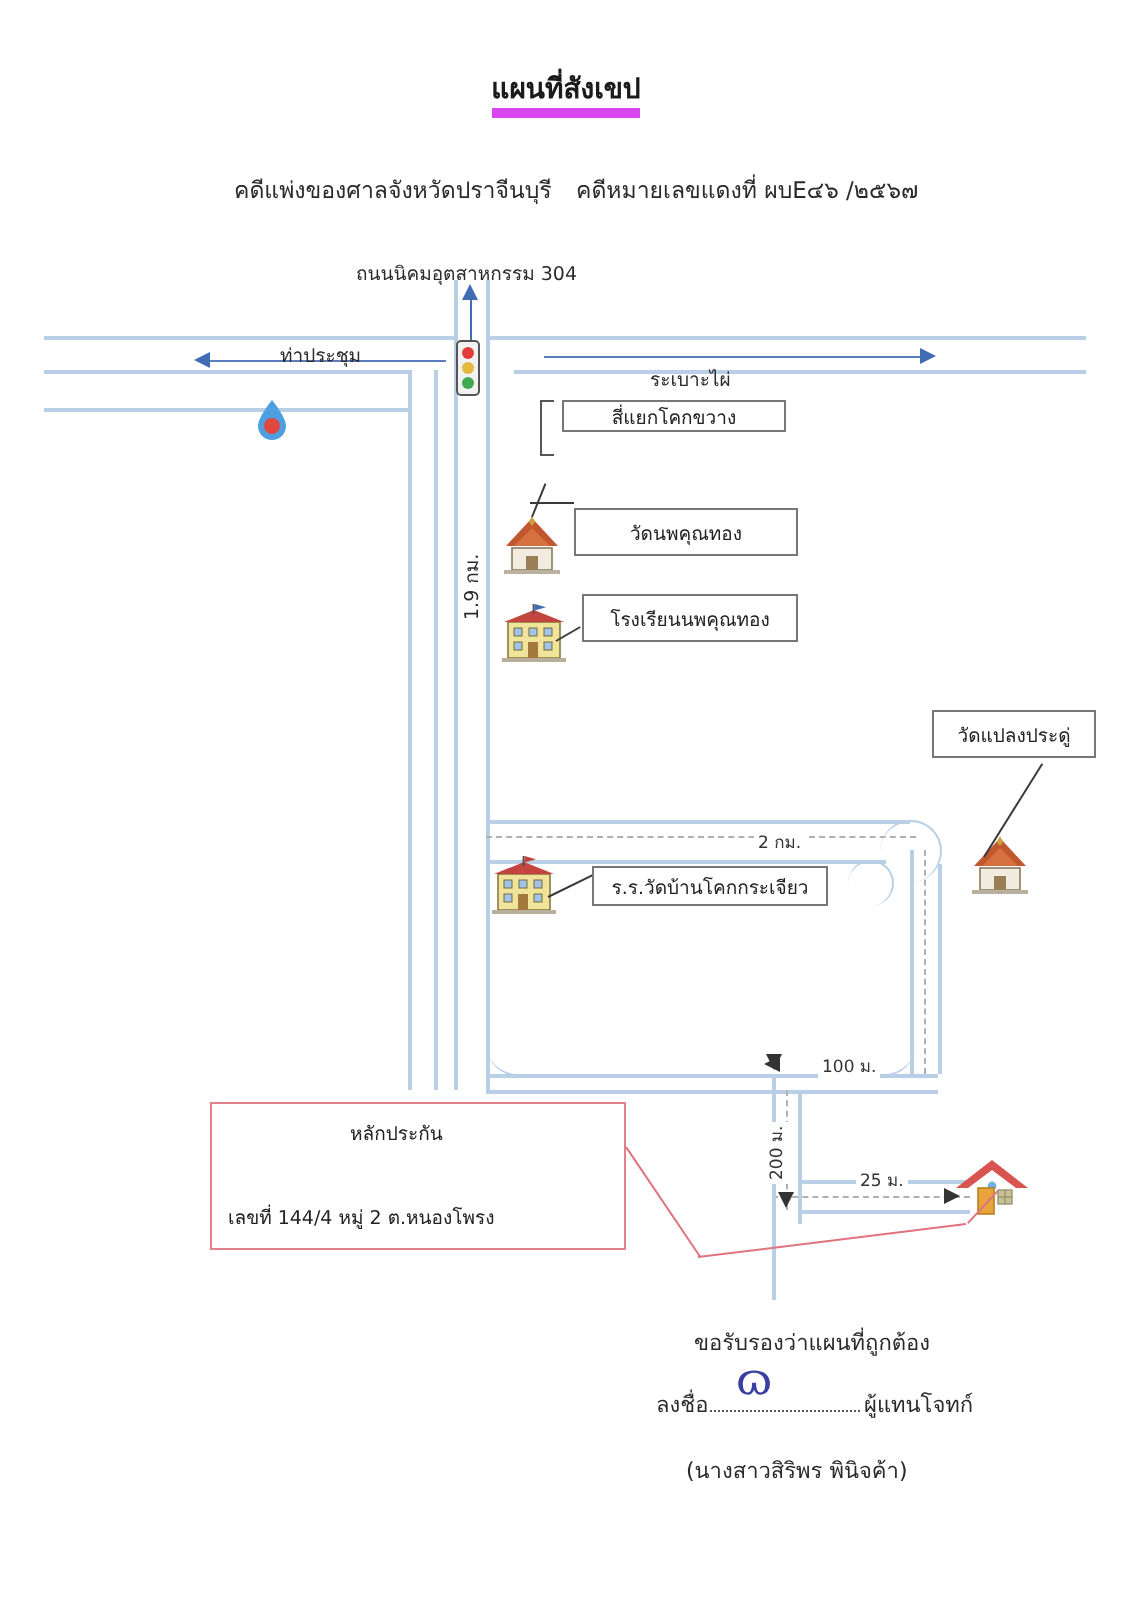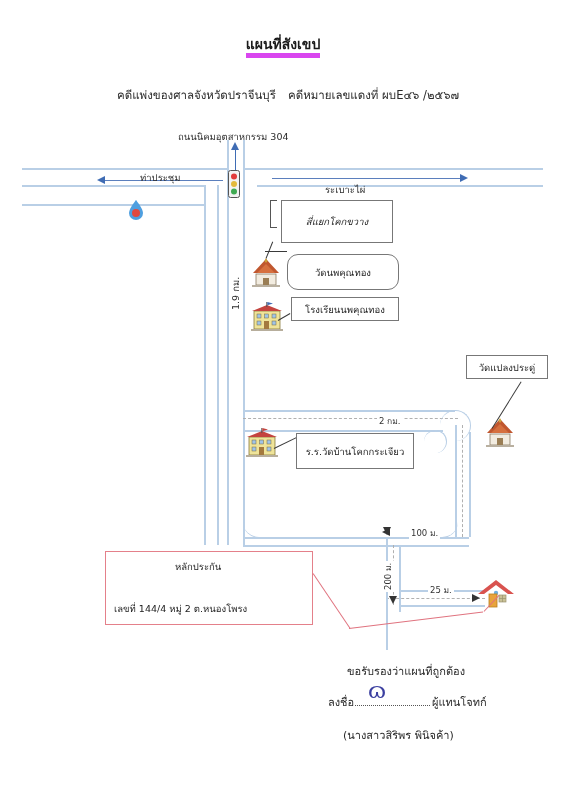--- a/index.html
+++ b/index.html
@@ -338,42 +338,42 @@
       <path d="M19 2 L37 16 L31 16 L19 7 L7 16 L1 16 Z" fill="#d9534f"></path>
       <circle cx="19" cy="15" r="2.2" fill="#6fb0e0"></circle>
       <rect x="12" y="16" width="8" height="13" fill="#e8a33d" stroke="#b9801f" stroke-width="0.8"></rect>
       <rect x="22" y="17" width="7" height="7" fill="#c9c196" stroke="#9a9370" stroke-width="0.7"></rect>
       <line x1="25.5" y1="17" x2="25.5" y2="24" stroke="#9a9370" stroke-width="0.7"></line>
       <line x1="22" y1="20.5" x2="29" y2="20.5" stroke="#9a9370" stroke-width="0.7"></line>
     </svg>
   </div>
 
   <div class="bracket" style="left:270px; top:200px; height:26px;"></div>
-  <div class="callout" style="left:281px; top:200px; width:112px; height:43px;font-style:italic;">
+  <div class="callout" style="left:281px; top:200px; width:112px; height:16px;">
     <span>สี่แยกโคกขวาง</span>
   </div>
 
   <div class="leader" style="left:266px; top:258px; width:18px; transform:rotate(-68deg);"></div>
   <div class="leader" style="left:265px; top:251px; width:22px;"></div>
-  <div class="callout" style="left:287px; top:254px; width:112px; height:36px;border-radius:11px;">
+  <div class="callout" style="left:287px; top:254px; width:112px; height:24px;">
     <span>วัดนพคุณทอง</span>
   </div>
 
   <div class="leader" style="left:278px; top:320px; width:14px; transform:rotate(-30deg);"></div>
   <div class="callout" style="left:291px; top:297px; width:108px; height:24px;">
     <span>โรงเรียนนพคุณทอง</span>
   </div>
 
   <div class="leader" style="left:492px; top:428px; width:55px; transform:rotate(-58deg);"></div>
   <div class="callout" style="left:466px; top:355px; width:82px; height:24px;">
     <span>วัดแปลงประดู่</span>
   </div>
 
   <div class="leader" style="left:274px; top:448px; width:26px; transform:rotate(-26deg);"></div>
-  <div class="callout" style="left:296px; top:433px; width:118px; height:36px;">
+  <div class="callout" style="left:296px; top:433px; width:118px; height:20px;">
     <span>ร.ร.วัดบ้านโคกกระเจียว</span>
   </div>
 
   <div class="red-box" style="left:105px; top:551px; width:208px; height:74px;"></div>
   <div class="red-box-text" style="left:175px; top:559px;">หลักประกัน</div>
   <div class="red-box-text" style="left:114px; top:601px;">เลขที่ 144/4 หมู่ 2  ต.หนองโพรง</div>
 
   <div class="red-line" style="left:313px; top:573px; width:66px; transform:rotate(56deg);"></div>
   <div class="red-line" style="left:349px; top:628px; width:135px; transform:rotate(-7deg);"></div>
   <div class="red-line" style="left:484px; top:611px; width:22px; transform:rotate(-47deg);"></div>

